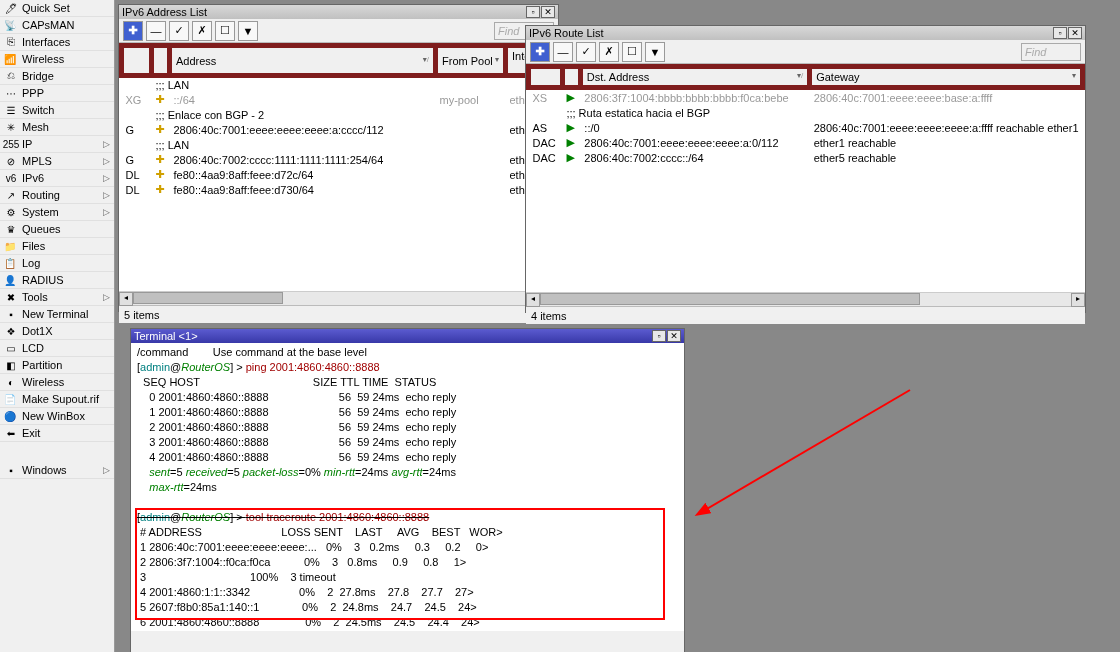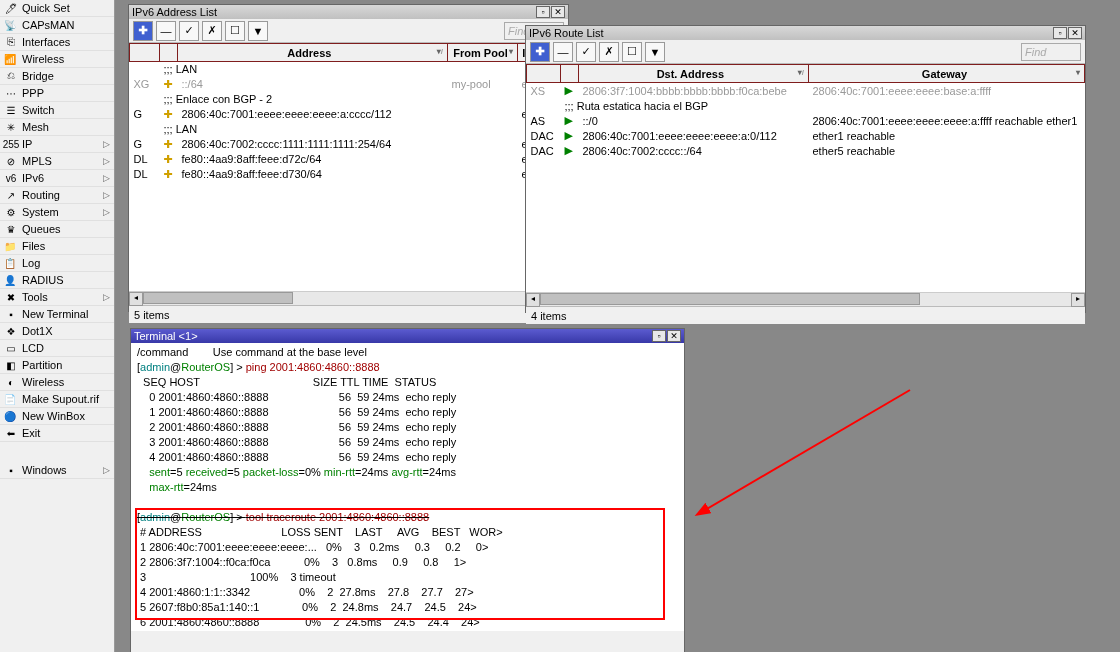--- a/index.html
+++ b/index.html
@@ -17,33 +17,33 @@
 .win-title.active { background: linear-gradient(#5b5bd0,#3838a8); color: #fff; }
 .win-title .title-text { flex: 1; }
 .win-btn { width: 14px; height: 12px; border: 1px solid #666; background: #e8e8e8; margin-left: 1px; font-size: 9px; line-height: 10px; text-align: center; cursor: pointer; color:#000;}
 .toolbar { height: 24px; display: flex; align-items: center; padding: 2px 4px; border-bottom: 1px solid #bbb; gap: 3px; }
 .tb-btn { width: 20px; height: 20px; border: 1px solid #999; background: #f8f8f8; display: inline-flex; align-items: center; justify-content: center; cursor: pointer; font-size: 11px;}
 .tb-btn.blue { background: #4060d0; color: #fff; font-weight: bold; }
 .find-box { margin-left: auto; width: 60px; height: 18px; border: 1px solid #aaa; padding: 8px 3px; font-style: italic; color: #aaa; display: flex; align-items: center; text-align: right;}
 
 
 .tbl { width: 100%; border-collapse: collapse; background: #fff; }
-.tbl th { background: #f0f0f0; border: 1px solid #7f1d1d; text-align: center; padding: 2px 4px; font-weight: bold; height: 18px;}
+.tbl th { background: #f0f0f0; border: 5px solid #7f1d1d; text-align: left; padding: 2px 4px; font-weight: normal; height: 18px;}
 .tbl th .sort { float: right; color: #999; font-size: 8px;}
 .tbl td { padding: 1px 4px; height: 15px; white-space: nowrap; overflow: hidden; }
 .group-row td { color: #000; }
 .status-bar { border-top: 1px solid #bbb; padding: 2px 5px; height: 18px; display: flex; align-items: center; background: #f0f0f0;}
 .scroll-h { height: 14px; background: #e8e8e8; border-top: 1px solid #ccc; display: flex; }
 .scroll-h .thumb { background: #c0c0c0; border: 1px solid #999; height: 12px;}
 .scroll-h .arrow { width: 14px; height: 14px; border: 1px solid #999; background: #e0e0e0; font-size: 8px; text-align: center; cursor: pointer;}
 .tri-down { float: right; color: #666; font-size: 8px;}
 
 
 .terminal-body { background: #fff; font-family: 'Courier New', monospace; font-size: 12px; padding: 2px 6px; line-height: 15px; white-space: pre; overflow: hidden; height: 288px; position: relative;}
-.term-green { color: #008000; }
+.term-green { color: #008000; font-style: italic; }
 .term-teal { color: #008080; }
 .term-red { color: #a00000; }
 .term-hl { border: 2px solid #ff0000; position: absolute; }
 .strike { text-decoration: line-through; }
 
 
 .arrow-annotation { position: absolute; left: 690px; top: 380px; pointer-events: none; }
 </style>
 </head>
 <body>
@@ -160,21 +160,21 @@
       <span>Exit</span>
     </div>
     <div style="height: 20px;"></div>
     <div class="sidebar-item">
       <span class="icon">▪</span>
       <span>Windows</span>
       <span class="sub-arrow">▷</span>
     </div>
   </div>
 
-<div class="win" style="left:128px; top:4px; width:441px; height:308px;">
+<div class="win" style="left:118px; top:4px; width:441px; height:308px;">
   <div class="win-title">
     <span class="title-text">IPv6 Address List</span>
     <span class="win-btn">▫</span>
     <span class="win-btn">✕</span>
   </div>
   <div class="toolbar">
     <span class="tb-btn blue">✚</span>
     <span class="tb-btn">—</span>
     <span class="tb-btn">✓</span>
     <span class="tb-btn">✗</span>

